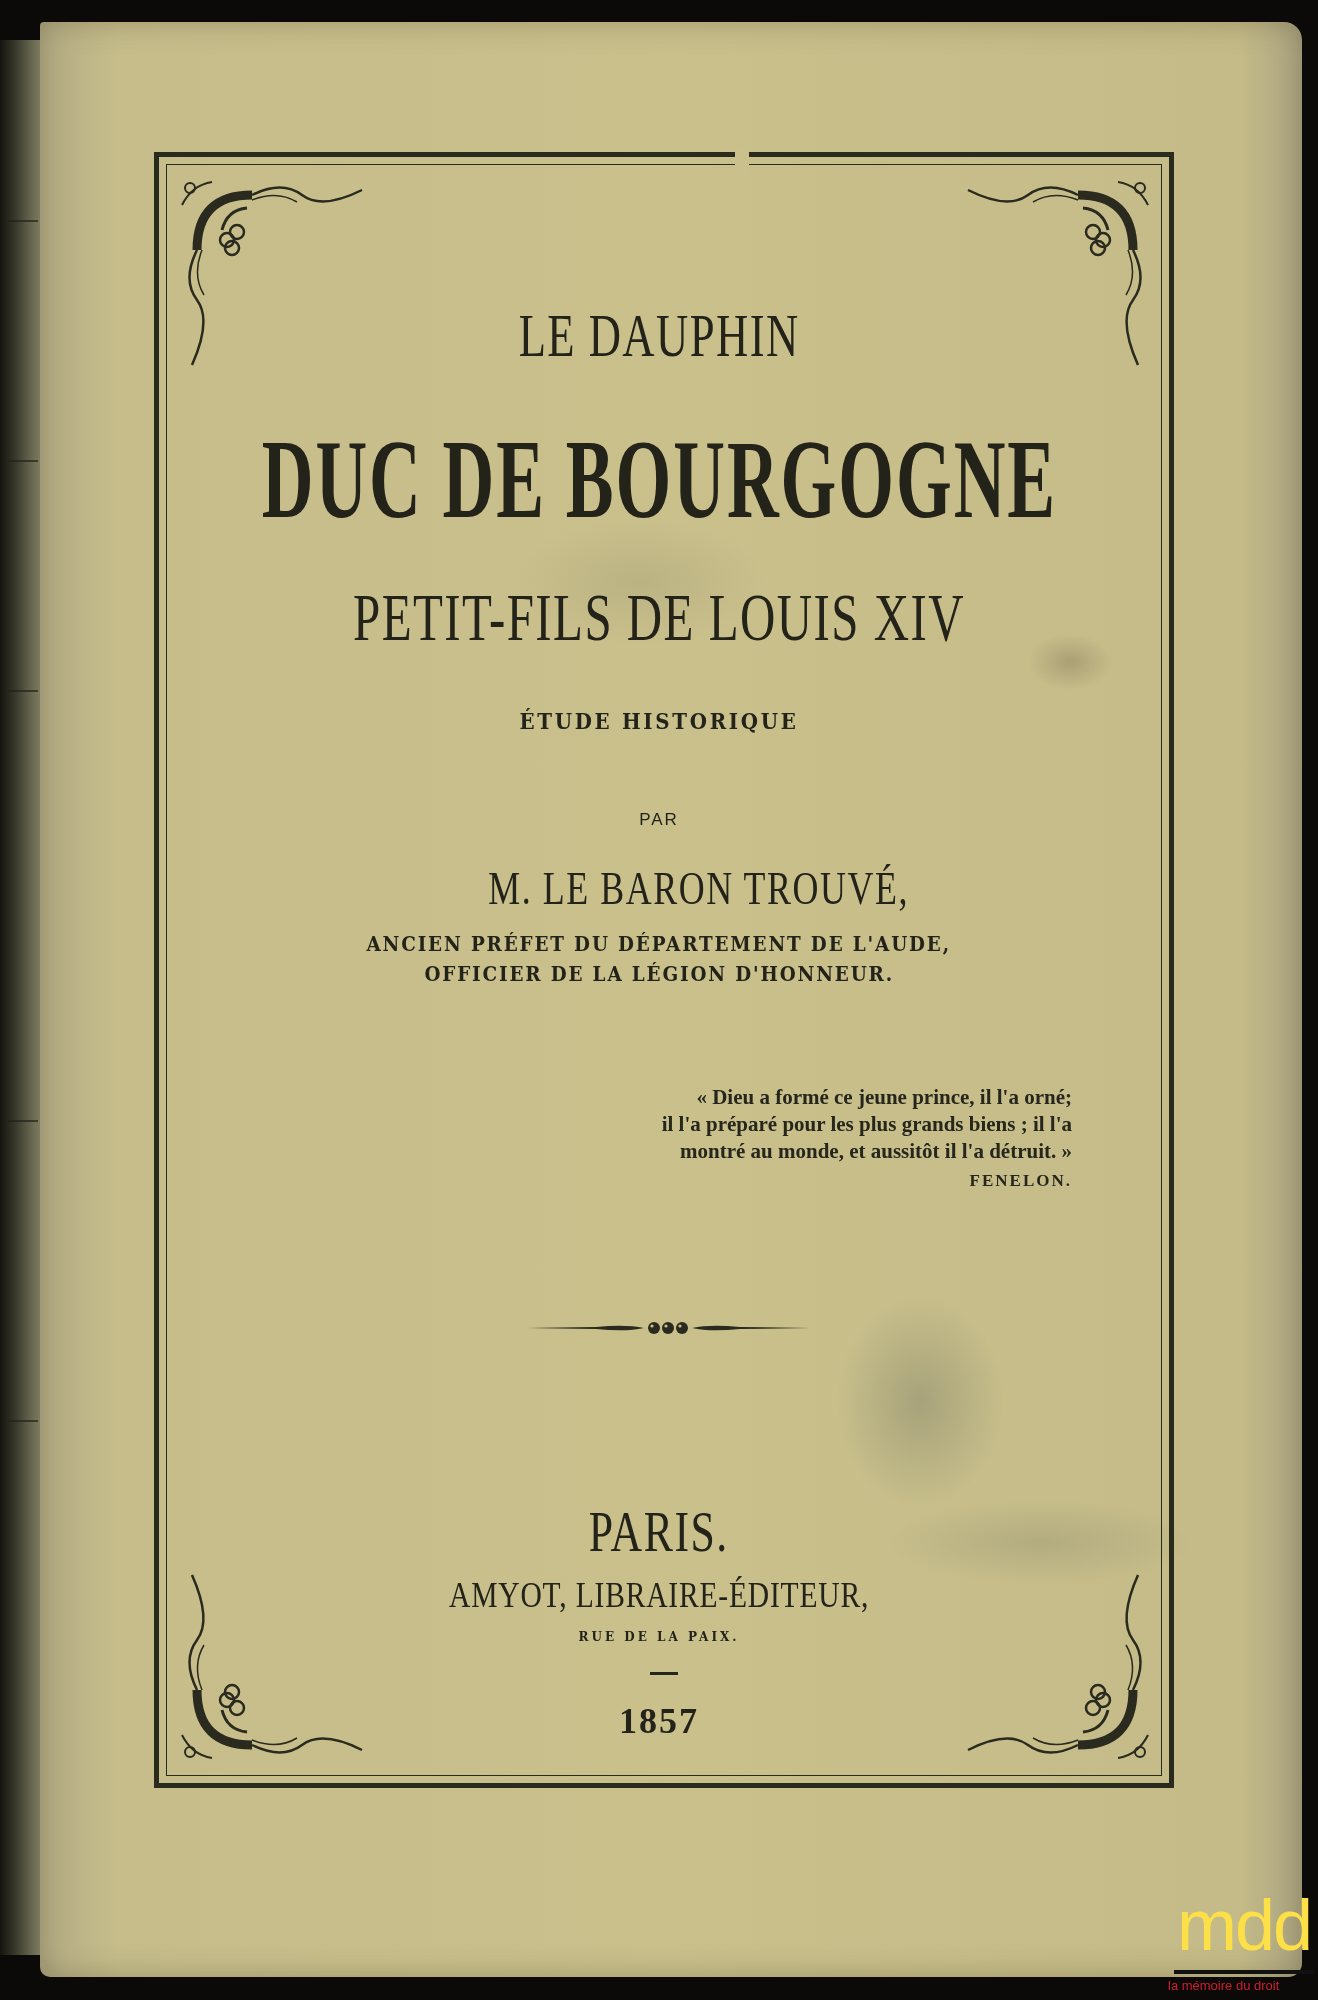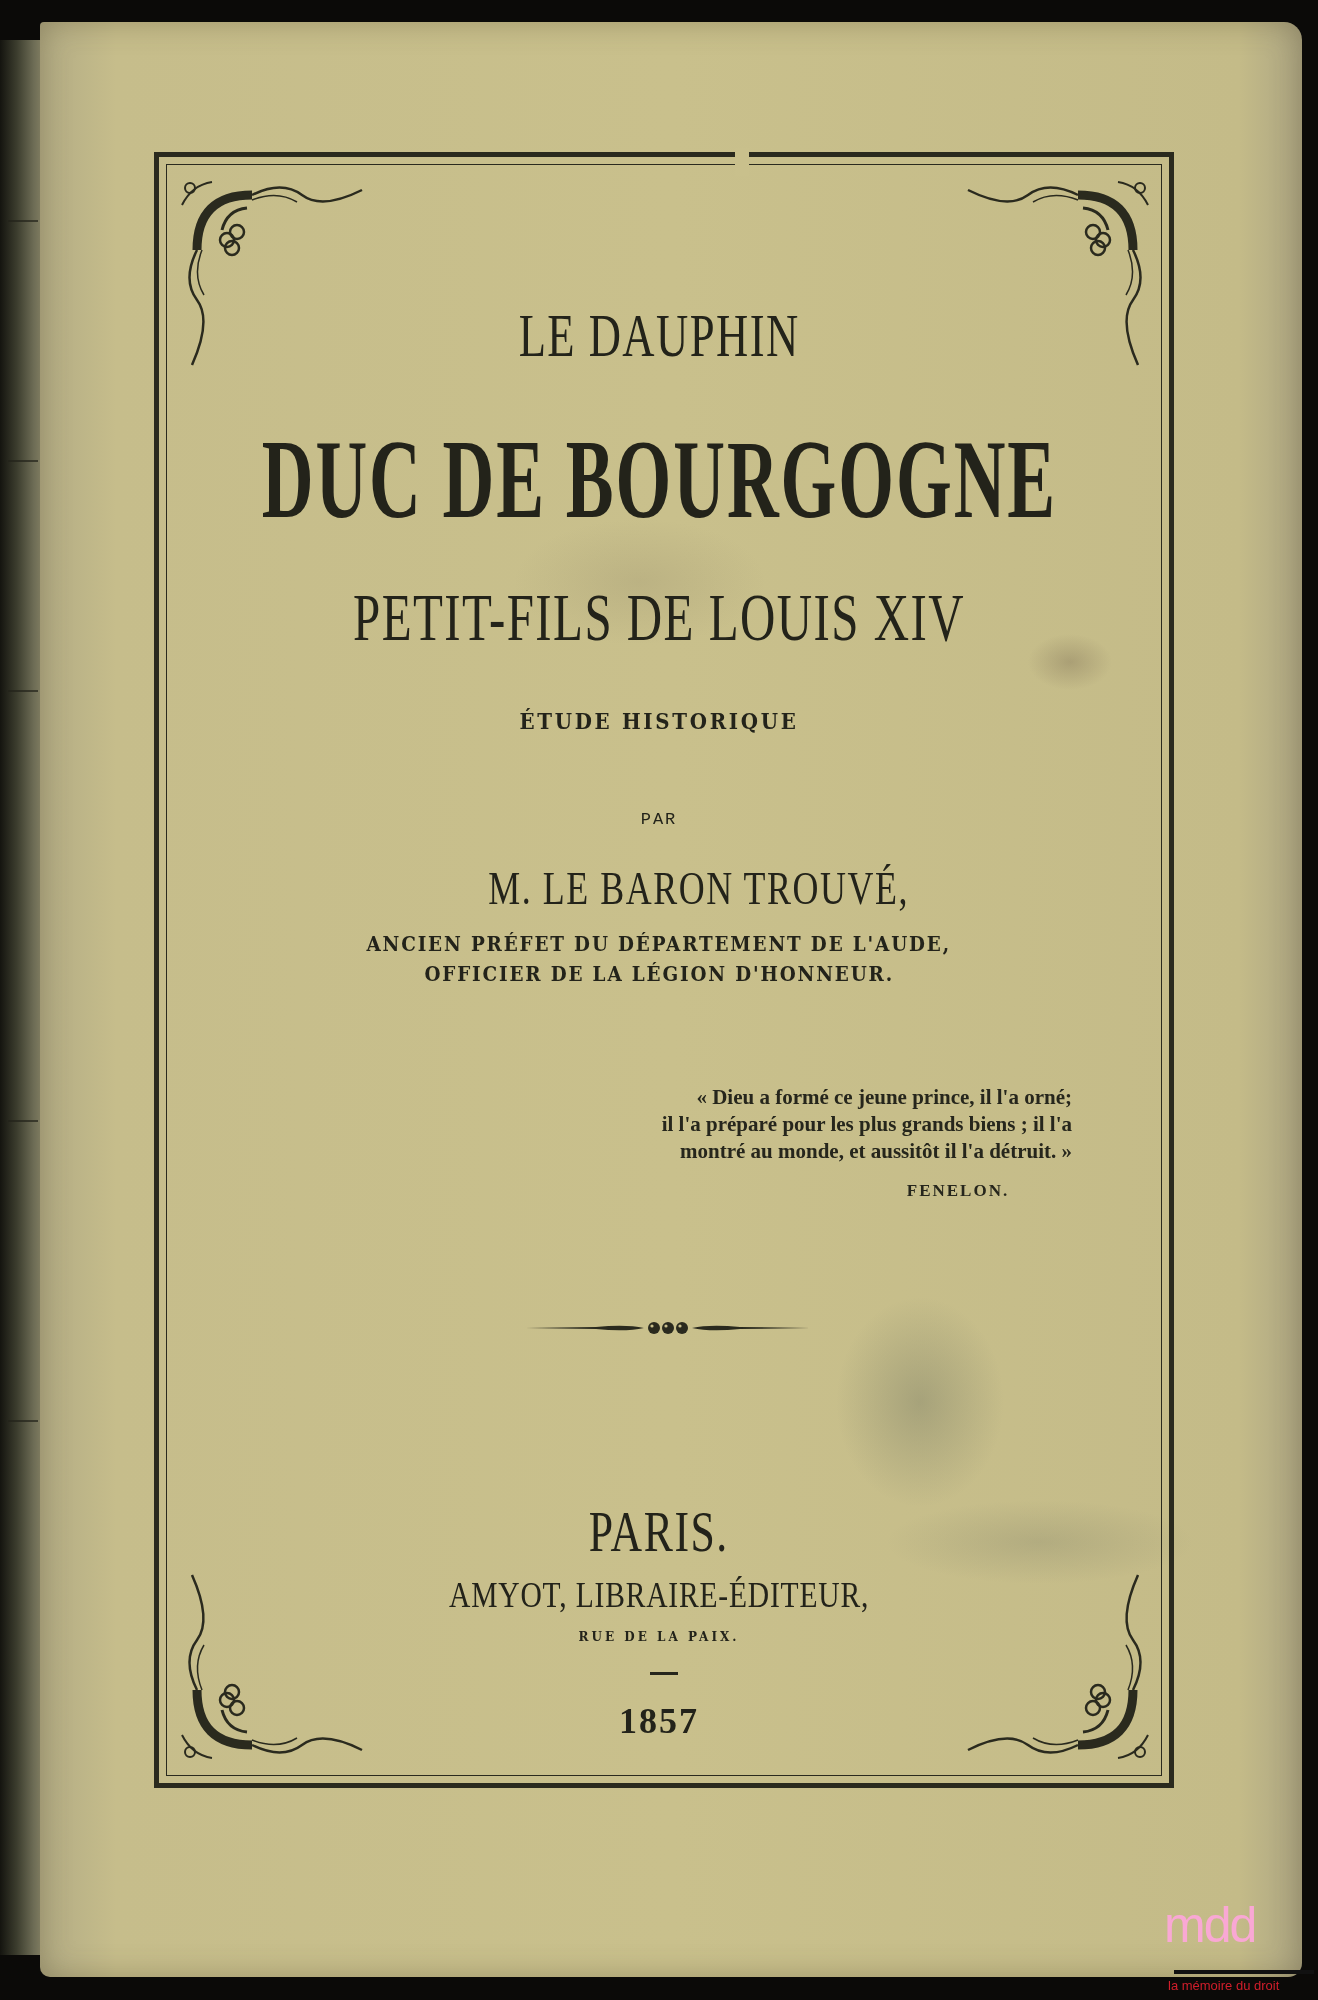--- a/index.html
+++ b/index.html
@@ -39,46 +39,46 @@
   .t { position: absolute; left: 0; width: 1318px; text-align: center; color: #23231a; white-space: nowrap; }
   .cond { transform-origin: center; display: inline-block; }
   .l1 { top: 300px; font-size: 62px; letter-spacing: 2px; text-align: center; }
   .l1 span { transform: scaleX(.72); }
   .l2 { top: 415px; font-size: 112px; font-weight: bold; }
   .l2 span { transform: scaleX(.64); letter-spacing: 3px; }
   .l3 { top: 578px; font-size: 68px; }
   .l3 span { transform: scaleX(.72); letter-spacing: 2px; }
   .l4 { top: 708px; font-size: 22px; font-weight: bold; letter-spacing: 3px; font-family: "DejaVu Serif", serif; }
   .l4 span { transform: scaleX(.9); }
-  .l5 { top: 810px; font-size: 17px; letter-spacing: 2px; font-family: Liberation Mono, monospace; }
+  .l5 { top: 810px; font-size: 17px; letter-spacing: 2px; font-family: Liberation Sans, sans-serif; }
   .l6 { top: 862px; font-size: 46px; padding-left: 40px; }
   .l6 span { transform: scaleX(.78); letter-spacing: 2px; }
   .l7 { top: 932px; font-size: 20px; font-weight: bold; letter-spacing: 2px; font-family: "DejaVu Serif", serif; }
   .l7 span { transform: scaleX(.92); }
   .l8 { top: 962px; font-size: 20px; font-weight: bold; letter-spacing: 2px; font-family: "DejaVu Serif", serif; }
   .l8 span { transform: scaleX(.92); }
   .quote {
     position: absolute; left: 612px; top: 1084px; width: 460px;
     font-family: "Liberation Serif", serif; font-size: 21px; line-height: 27px;
     color: #26261c; font-weight: bold; text-align: right;
   }
   .quote div { white-space: nowrap; }
-  .quote .attr { text-align: center; padding-left: 232px; font-size: 17px; letter-spacing: 2px; margin-top: 12px; }
+  .quote .attr { text-align: right; padding-left: 232px; font-size: 17px; letter-spacing: 2px; margin-top: 2px; }
   .divider { position: absolute; left: 526px; top: 1316px; width: 284px; height: 24px; }
   .l9 { top: 1500px; font-size: 56px; }
   .l9 span { transform: scaleX(.78); letter-spacing: 2px; }
   .l10 { top: 1574px; font-size: 36px; }
   .l10 span { transform: scaleX(.82); letter-spacing: 1px; }
   .l11 { top: 1630px; font-size: 12px; font-weight: bold; letter-spacing: 3px; font-family: "DejaVu Serif", serif; }
   .rule { position: absolute; left: 650px; top: 1672px; width: 28px; height: 3px; background: #26261c; }
   .l12 { top: 1700px; font-size: 36px; font-weight: bold; letter-spacing: 2px; }
   .logo { position: absolute; left: 1160px; top: 1880px; width: 158px; height: 120px; }
   .logo-m {
-    position: absolute; left: 4px; top: 10px; font-family: "Liberation Sans", sans-serif;
-    font-size: 50px; color: #f9a8d4; letter-spacing: -2px; line-height: 70px;
+    position: absolute; left: 17px; top: 10px; font-family: "Liberation Sans", sans-serif;
+    font-size: 72px; color: #fde047; letter-spacing: -2px; line-height: 70px;
   }
   .logo-bar { position: absolute; left: 14px; top: 90px; width: 140px; height: 4px; background: #111; }
   .logo-tag {
     position: absolute; left: 8px; top: 98px; font-family: "Liberation Sans", sans-serif;
     font-size: 13px; color: #d21e2b; white-space: nowrap; font-weight: normal;
   }
 </style>
 </head>
 <body>
 

